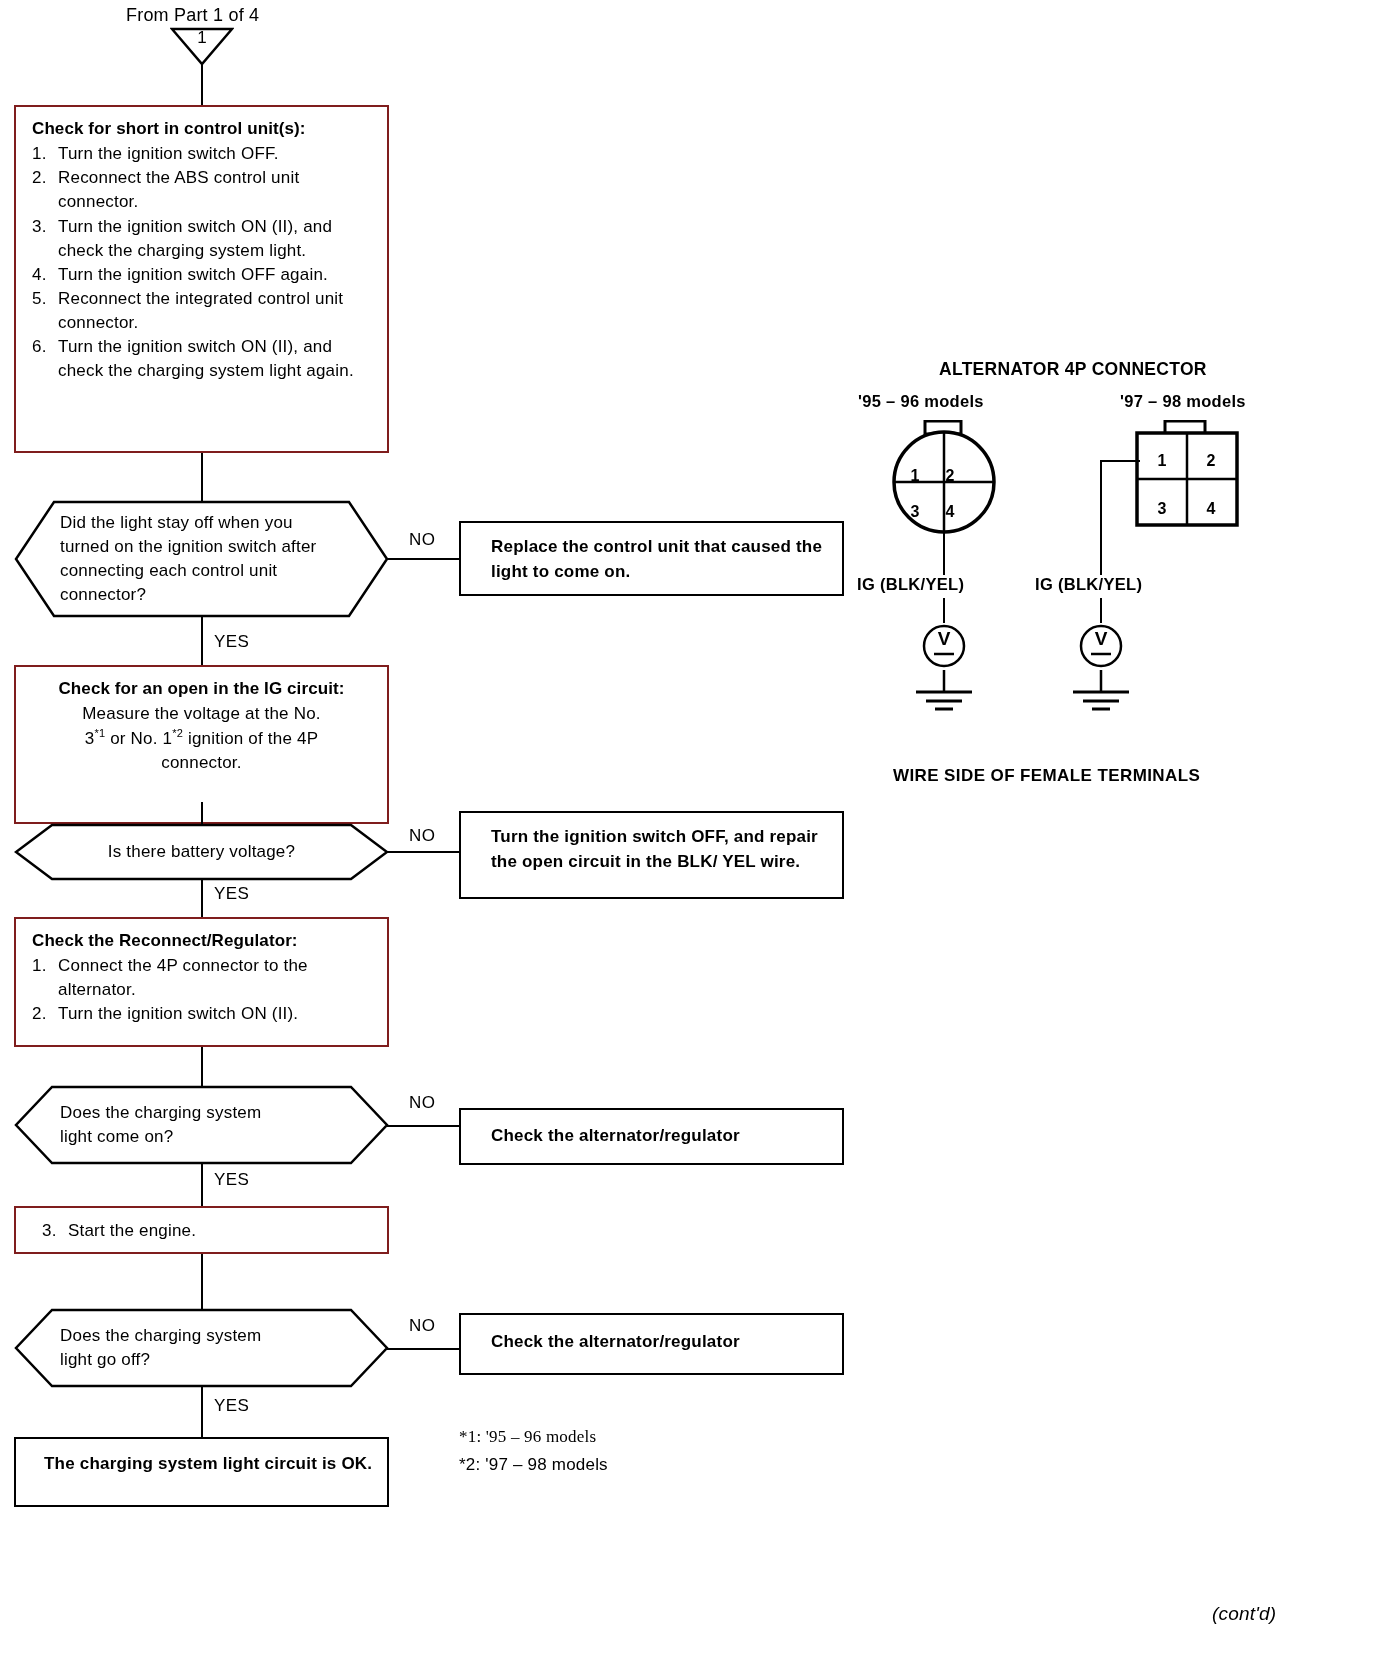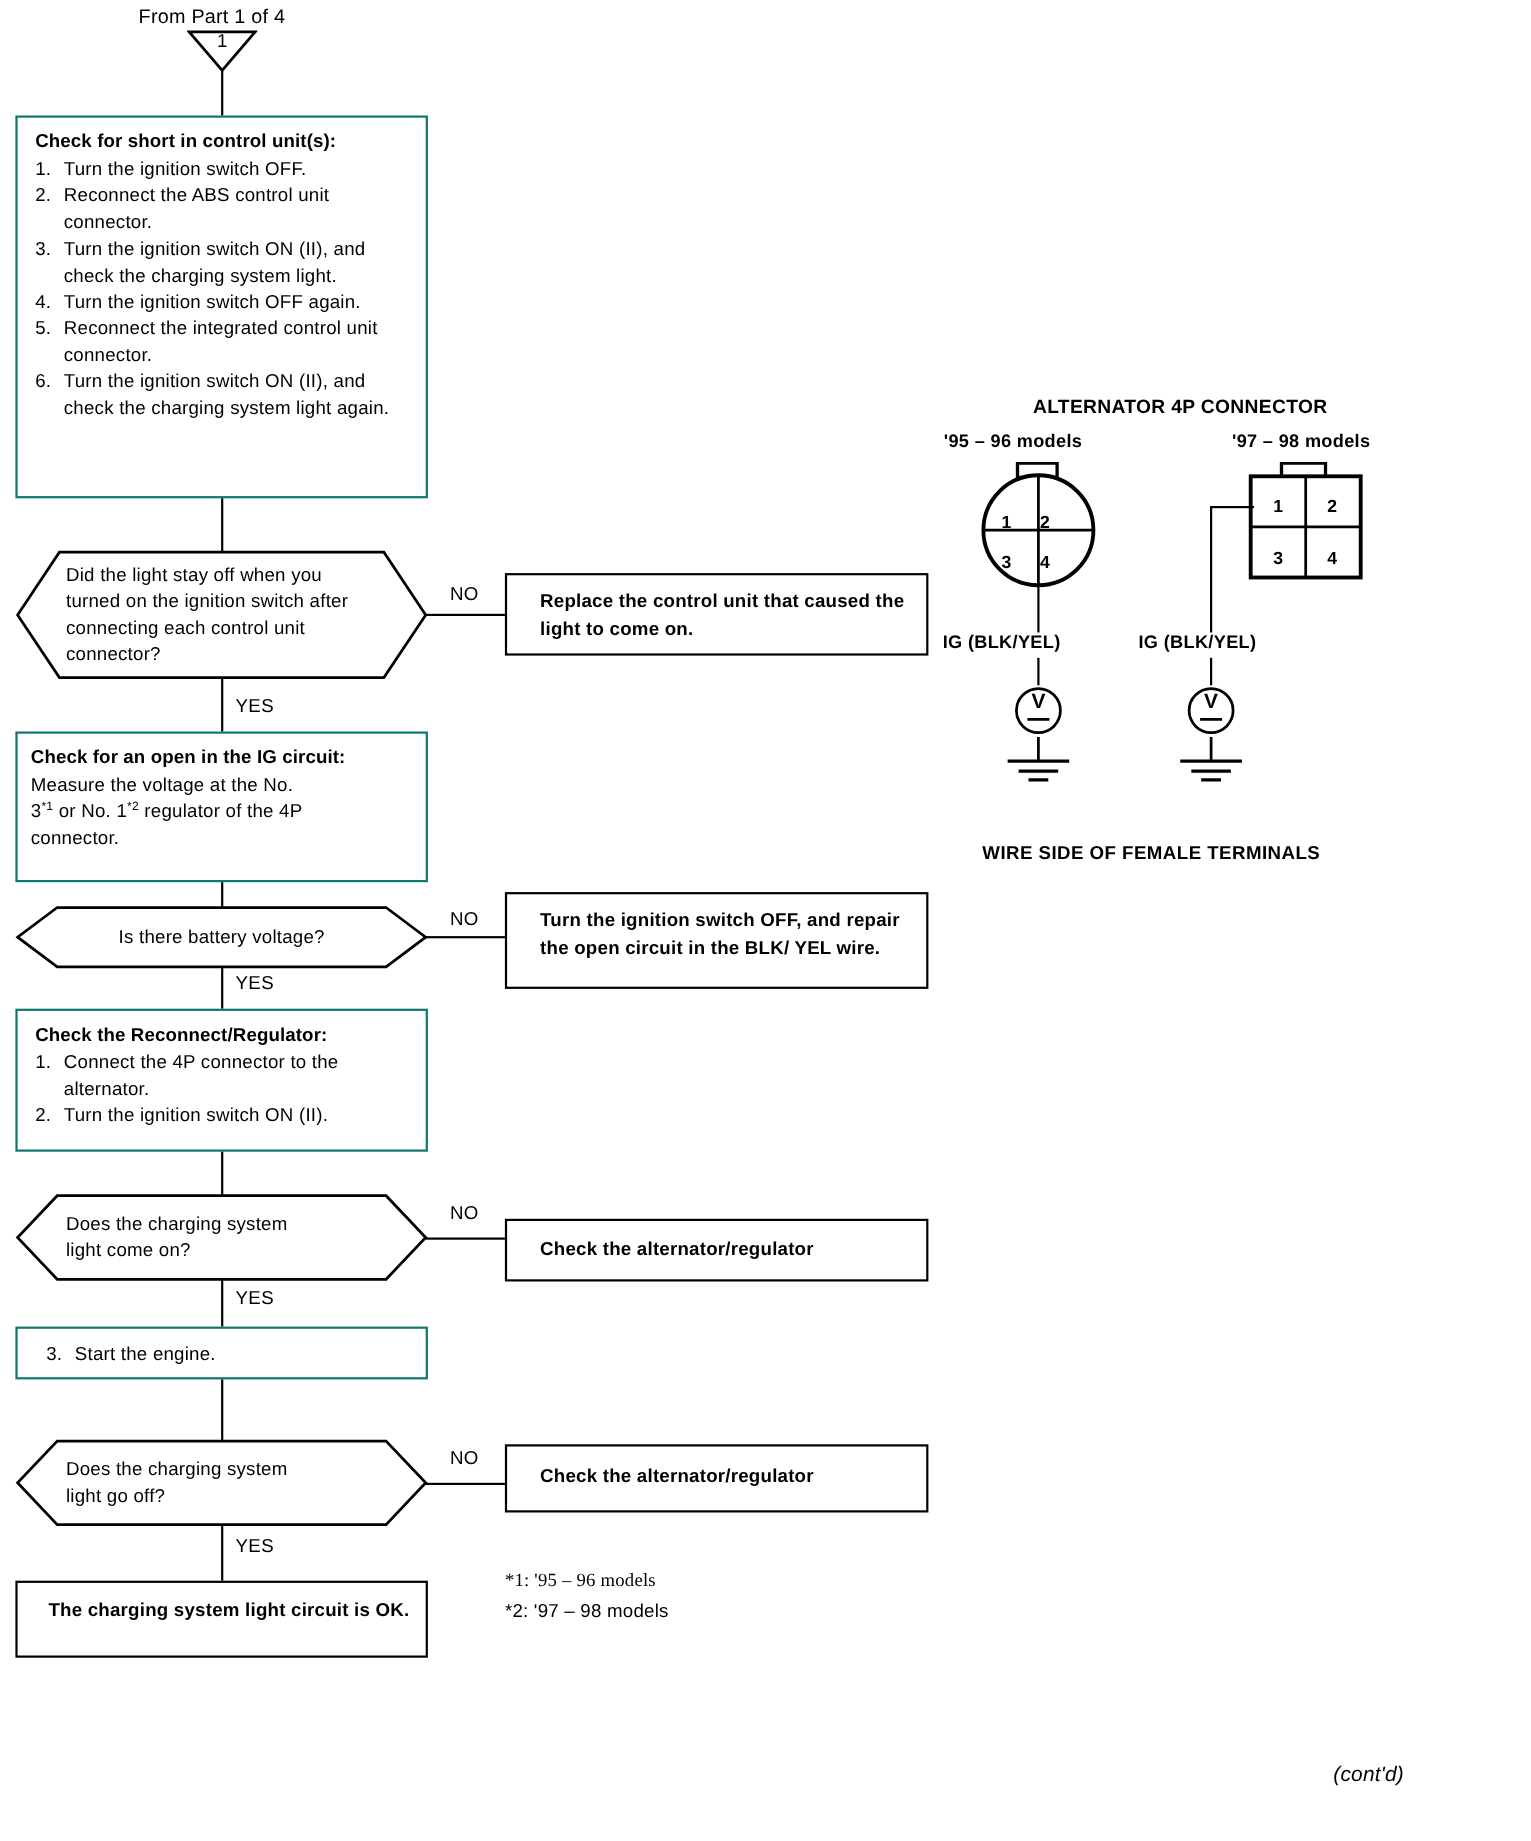--- a/index.html
+++ b/index.html
@@ -13,21 +13,21 @@
     position: relative;
     font-family: "Liberation Sans", sans-serif;
     color: #000000;
     overflow: hidden;
   }
   .abs { position: absolute; }
 
   
   .proc-box {
     position: absolute;
-    border: 2px solid #0f766e;
+    border: 2px solid #7f1d1d;
     background: #fff;
     box-sizing: border-box;
     padding: 10px 12px 10px 16px;
   }
   .proc-title {
     font-weight: bold;
     font-size: 17px;
     line-height: 1.42;
     letter-spacing: 0.1px;
     margin-bottom: 1px;
@@ -209,25 +209,25 @@
 <div class="hline" style="left:387px; top:558px; width:73px;"></div>
 <div class="label-yn" style="left:409px; top:530px;">NO</div>
 
 <div class="result-box" style="left:459px; top:521px; width:385px; height:75px;">
   <span>Replace the control unit that caused the light to come on.</span>
 </div>
 
 <div class="vline" style="left:201px; top:616px; height:51px;"></div>
 <div class="label-yn" style="left:214px; top:632px;">YES</div>
 
-<div class="proc-box" style="left:14px; top:665px; width:375px; height:137px; padding-left:12px;">
+<div class="proc-box" style="left:14px; top:665px; width:375px; height:159px; padding-left:12px;text-align:center;">
   <div class="proc-title">Check for an open in the IG circuit:</div>
   <div class="plain-line">Measure the voltage at the No.</div>
   <div class="plain-line">
-    <span>3</span><sup class="fn">*1</sup><span> or No. 1</span><sup class="fn">*2</sup><span> regulator of the 4P</span>
+    <span>3</span><sup class="fn">*1</sup><span> or No. 1</span><sup class="fn">*2</sup><span> ignition of the 4P</span>
   </div>
   <div class="plain-line">connector.</div>
 </div>
 
 <div class="vline" style="left:201px; top:802px; height:23px;"></div>
 
 <div class="decision" style="left:14px; top:823px; width:375px; height:58px;">
   <svg viewBox="0 0 375 58" preserveAspectRatio="none">
     <polygon points="38,2 337,2 373,29 337,56 38,56 2,29" fill="#fff" stroke="#000" stroke-width="2.5"></polygon>
   </svg>

